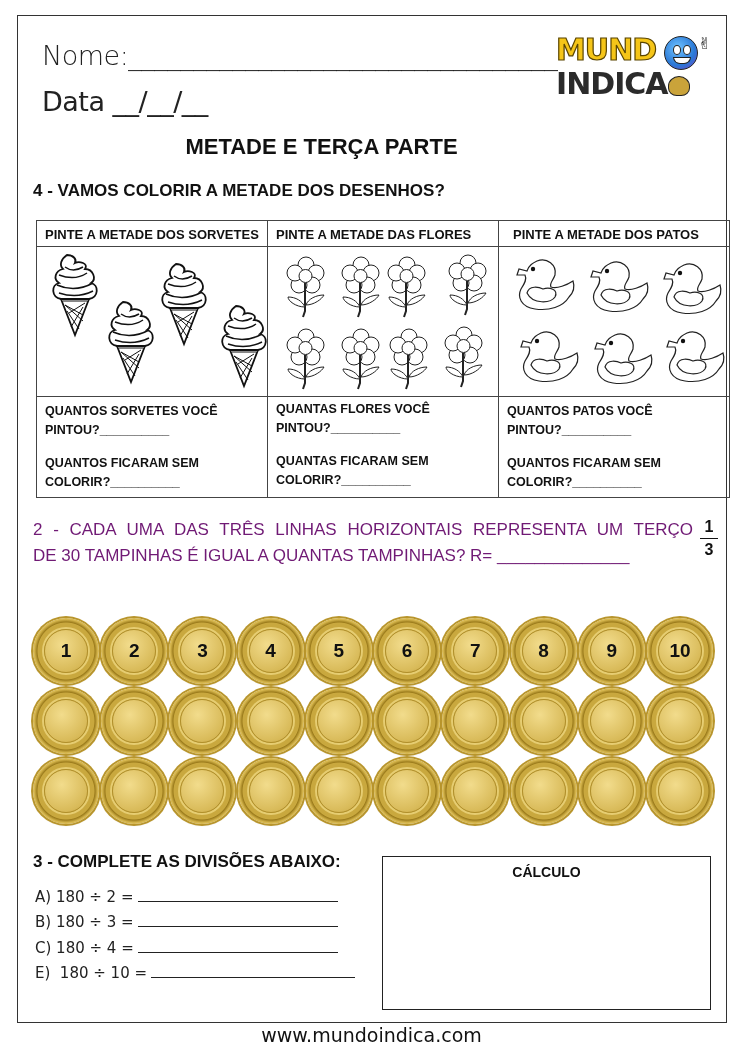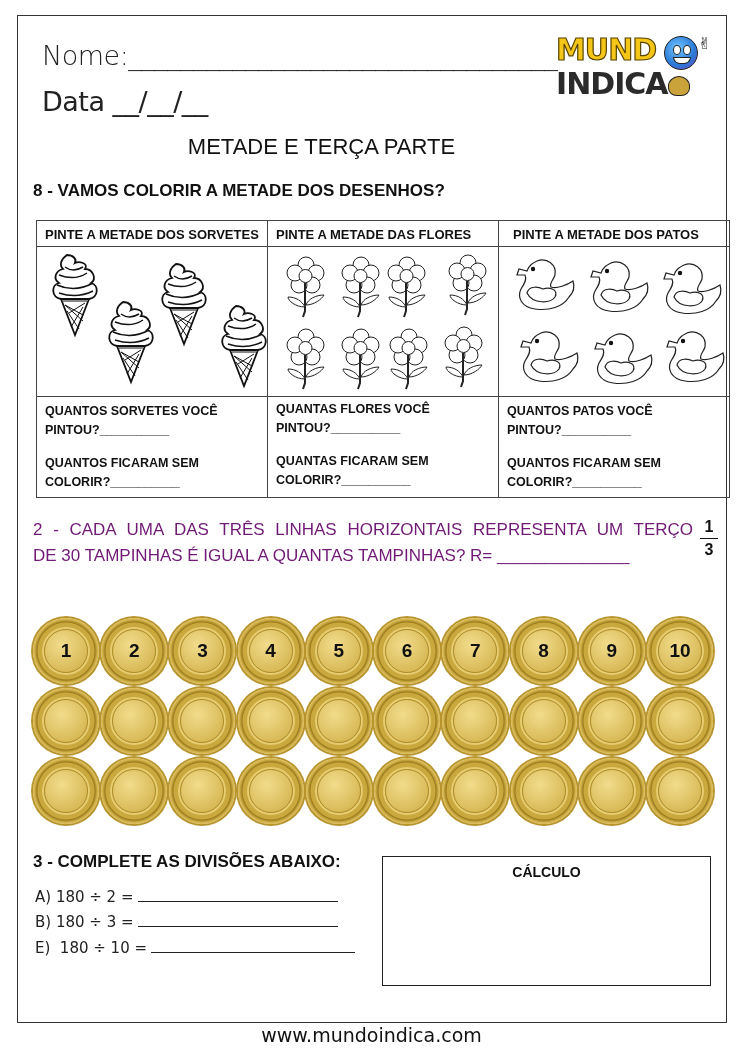--- a/index.html
+++ b/index.html
@@ -10,21 +10,21 @@
   .nome { left: 42px; top: 40px; font-size: 27px; font-family: "DejaVu Sans", sans-serif; font-weight: 300; letter-spacing: -0.5px; color: #222; }
   .data { left: 42px; top: 86px; font-size: 27px; font-family: "DejaVu Sans", sans-serif; letter-spacing: -0.5px; color: #222; }
   .logo { left: 552px; top: 32px; width: 162px; height: 72px; }
   .logo .l1 { position: absolute; left: 4px; top: 0px; font-family: "DejaVu Sans", sans-serif; font-weight: 900; font-size: 30px; color: #f5c518; -webkit-text-stroke: 1.2px #5a4500; letter-spacing: -1px; }
   .logo .l2 { position: absolute; left: 4px; top: 34px; font-family: "DejaVu Sans", sans-serif; font-weight: 900; font-size: 30px; color: #2b2b2b; letter-spacing: -1px; }
   .globe { position: absolute; left: 112px; top: 4px; width: 34px; height: 34px; border-radius: 50%; background: radial-gradient(circle at 40% 35%, #6fc3ff, #2a78d6 60%, #7a3fc4); border: 1.5px solid #222; }
   .globe .eye { position: absolute; top: 8px; width: 8px; height: 10px; background: #fff; border-radius: 50%; border: 1px solid #222; }
   .globe .mouth { position: absolute; left: 8px; top: 20px; width: 18px; height: 7px; background: #fff; border-radius: 0 0 9px 9px; border: 1px solid #222; }
   .hand { position: absolute; left: 146px; top: 2px; font-size: 16px; }
   .shoe { position: absolute; left: 116px; top: 44px; width: 22px; height: 20px; background: #caa33a; border-radius: 50% 50% 40% 40%; border: 1.5px solid #222; }
-  .title { left: 0; width: 643px; top: 134px; text-align: center; font-size: 22px; font-weight: 400; color: #111; }
+  .title { left: 0; width: 643px; top: 134px; text-align: center; font-size: 22px; font-weight: 700; color: #111; }
   .q1 { left: 33px; top: 181px; font-size: 17px; font-weight: 700; color: #111; }
   table.grid { position: absolute; left: 36px; top: 220px; width: 669px; border-collapse: collapse; }
   table.grid td { border: 1.5px solid #444; vertical-align: top; padding-left: 8px; }
   .hdr td { height: 26px; font-size: 13px; font-weight: 700; padding: 6px 4px 0 5px; white-space: nowrap; }
   .imgrow td { height: 145px; padding: 0; position: relative; }
   .ansrow td { height: 95px; font-size: 12.5px; font-weight: 700; padding: 5px 5px; line-height: 19px; }
   .ansrow .gap { height: 14px; }
   .col1 { width: 223px; } .col2 { width: 223px; } .col3 { width: 223px; }
   .q2 { left: 33px; top: 517px; width: 690px; font-size: 17px; font-weight: 400; line-height: 26px; color: #701a75; }
   .q2 .line { display: block; width: 660px; text-align: justify; text-align-last: justify; white-space: nowrap; }
@@ -38,21 +38,21 @@
     box-shadow: 0 0 0 2px #b8952c, 0 1px 2px rgba(0,0,0,0.3); }
   .cap::before { content: ""; position: absolute; left: -4px; top: -4px; right: -4px; bottom: -4px; border-radius: 50%;
     background: repeating-conic-gradient(#a58322 0deg 6deg, transparent 6deg 15deg); z-index: -1; }
   .cap .inner { position: absolute; left: 11px; top: 11px; width: 44px; height: 44px; border-radius: 50%;
     background: radial-gradient(circle at 40% 35%, #f2dc8c, #d9bb5a 70%, #c8a443); border: 1.5px solid #b08f2c; box-shadow: 0 0 0 2px #e6cd72; }
   .cap .num { position: absolute; left: 0; top: 0; width: 66px; height: 66px; line-height: 66px; text-align: center; font-size: 19px; font-weight: 700; color: #111; }
   .q3 { left: 33px; top: 852px; font-size: 17px; font-weight: 700; color: #111; }
   .divs { left: 35px; top: 885px; font-family: "DejaVu Sans", sans-serif; font-size: 15px; line-height: 25.3px; color: #222; }
   .divs .row { white-space: nowrap; }
   .divs .blank { display: inline-block; width: 200px; border-bottom: 1.2px solid #222; height: 14px; vertical-align: baseline; margin-left: 4px; }
-  .calc { left: 382px; top: 856px; width: 329px; height: 130px; border: 1.8px solid #222; }
+  .calc { left: 382px; top: 856px; width: 329px; height: 154px; border: 1.8px solid #222; }
   .calc .lbl { text-align: center; font-size: 14px; font-weight: 700; margin-top: 7px; }
   .footer { left: 0; width: 743px; top: 1024px; text-align: center; font-family: "DejaVu Sans", sans-serif; font-size: 19px; color: #111; }
 </style>
 </head>
 <body>
 
 <div class="page-frame"></div>
 
 <div class="abs nome">Nome:_________________________________</div>
 <div class="abs data">Data __/__/__</div>
@@ -64,21 +64,21 @@
       <span class="eye" style="left:18px"></span>
     <span class="mouth"></span>
   </div>
   <span class="hand">✌</span>
   <span class="l2">INDICA</span>
   <div class="shoe"></div>
 </div>
 
 <div class="abs title">METADE E TERÇA PARTE</div>
 
-<div class="abs q1">8 - VAMOS COLORIR A METADE DOS DESENHOS?</div>
+<div class="abs q1">4 - VAMOS COLORIR A METADE DOS DESENHOS?</div>
 
 <table class="grid">
   <tbody>
       <tr class="hdr">
     <td class="col1">PINTE A METADE DOS SORVETES</td>
     <td class="col2">PINTE A METADE DAS FLORES</td>
     <td class="col3" style="padding-left:14px">PINTE A METADE DOS PATOS</td>
   </tr>
   <tr class="imgrow">
     <td>
@@ -283,20 +283,21 @@
         <div class="inner"></div>
       </div>
   </div>
 </div>
 
 <div class="abs q3">3 - COMPLETE AS DIVISÕES ABAIXO:</div>
 
 <div class="abs divs">
   <div class="row"><span>A) 180 ÷ 2 =</span><span class="blank"></span></div>
   <div class="row"><span>B) 180 ÷ 3 =</span><span class="blank"></span></div>
+  <div class="row"><span>C) 180 ÷ 4 =</span><span class="blank"></span></div>
   <div class="row" style="white-space:pre"><span>E)  180 ÷ 10 =</span><span class="blank" style="width:204px"></span></div>
 </div>
 
 <div class="abs calc">
   <div class="lbl">CÁLCULO</div>
 </div>
 
 <div class="abs footer">www.mundoindica.com</div>
 
 </body></html>

